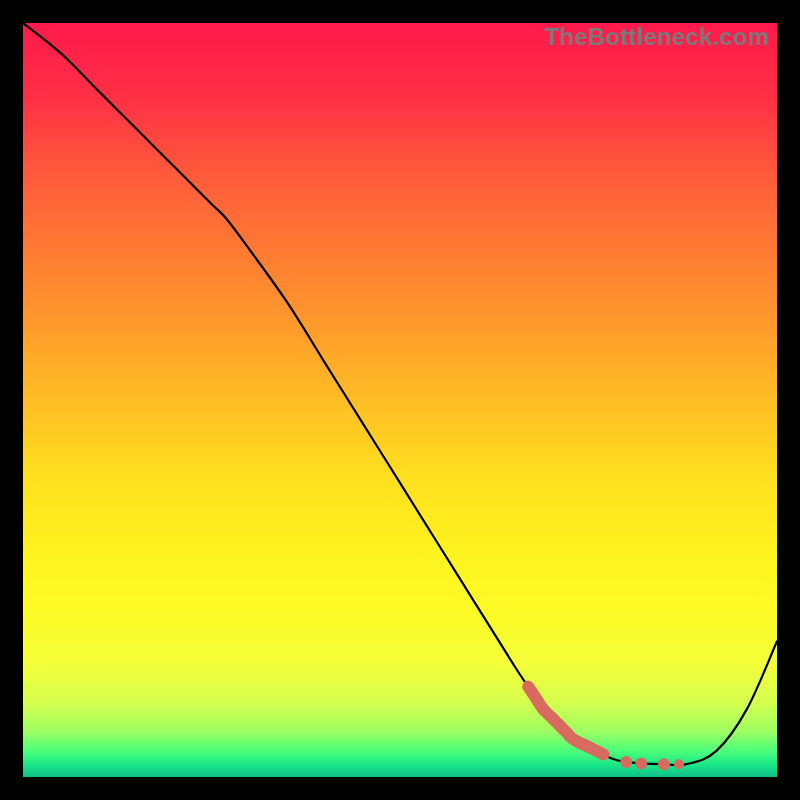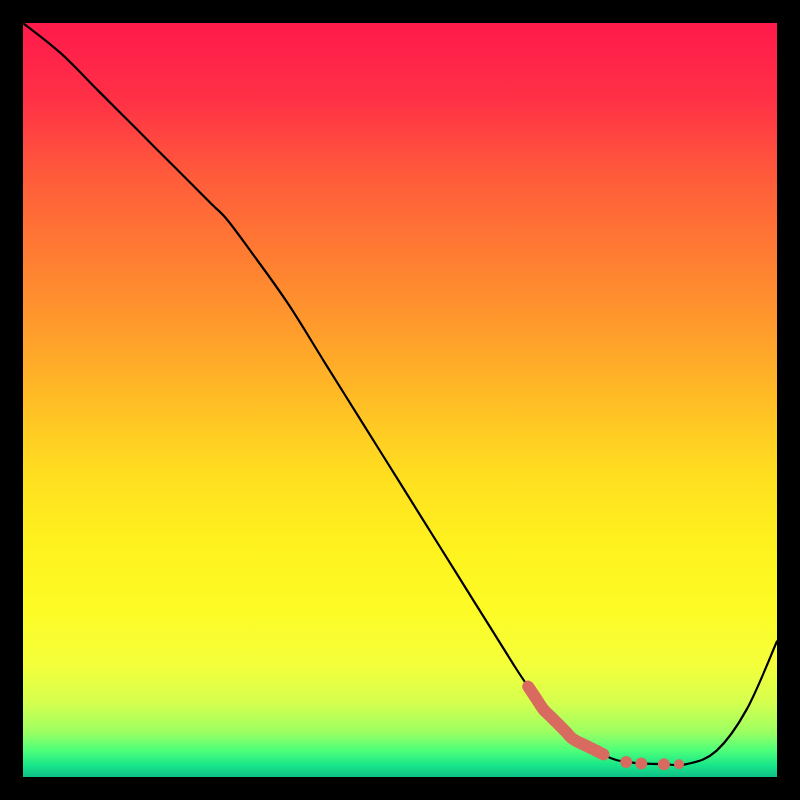--- a/index.html
+++ b/index.html
@@ -74,14 +74,15 @@
       <path id="main-curve" fill="none" stroke="#000" stroke-width="2.2" stroke-linecap="round" stroke-linejoin="round" d="M 0 0 C 6.7860000000000005 5.428800000000015, 24.128 17.945200000000078, 37.7 30.160000000000082 C 51.272000000000006 42.374800000000086, 61.82800000000001 54.28800000000002, 75.4 67.86000000000001 C 88.97200000000001 81.43200000000002, 99.52799999999999 91.98800000000006, 113.1 105.56000000000006 C 126.672 119.13200000000006, 137.228 129.688, 150.8 143.26 C 164.372 156.832, 178.9996 171.45960000000005, 188.5 180.96000000000004 C 198.0004 190.46040000000002, 196.794 187.89679999999996, 203.58 196.03999999999996 C 210.366 204.18319999999997, 215.3424 211.27080000000004, 226.2 226.20000000000005 C 237.05759999999998 241.12920000000005, 250.32799999999997 258.622, 263.9 278.98 C 277.472 299.338, 288.028 317.5848, 301.6 339.29999999999995 C 315.172 361.01519999999994, 325.728 377.9048, 339.3 399.62 C 352.872 421.3352, 363.428 438.2248, 377 459.94 C 390.572 481.6552, 401.12800000000004 498.5448, 414.70000000000005 520.26 C 428.27200000000005 541.9752, 438.828 558.8648, 452.4 580.5799999999999 C 465.972 602.2951999999999, 480.5996 625.9707999999999, 490.1 640.9 C 499.60040000000004 655.8292, 498.394 654.0196, 505.18 663.52 C 511.966 673.0204, 521.014 685.5368, 527.8 693.68 C 534.5859999999999 701.8231999999999, 536.0939999999999 703.3312, 542.88 708.76 C 549.666 714.1888, 557.3568 719.0898000000001, 565.5 723.84 C 573.6432 728.5902, 581.334 732.4356, 588.12 735.15 C 594.9060000000001 737.8643999999999, 597.7712 737.9699599999999, 603.2 738.92 C 608.6288000000001 739.87004, 611.494 740.02084, 618.28 740.428 C 625.0659999999999 740.83516, 632.7568 741.04628, 640.9 741.182 C 649.0432 741.31772, 654.0196 743.62496, 663.52 741.182 C 673.0204 738.73904, 682.8224000000001 737.51756, 693.6800000000001 727.61 C 704.5376 717.70244, 712.9824 705.8194, 723.8399999999999 686.14 C 734.6975999999999 666.4606, 748.5712 630.4947999999999, 754 618.28"></path>
       <path id="highlight-curve" fill="none" stroke="#d86a5f" stroke-width="12" stroke-linecap="round" stroke-linejoin="round" stroke-dasharray="1 0" d="M 505.18 663.52 C 506.5372 665.5558, 510.0056 670.7584, 512.72 674.83 C 515.4344 678.9016, 517.5456 682.747, 520.26 686.14 C 522.9744 689.533, 525.0856 690.9656, 527.8 693.68 C 530.5143999999999 696.3943999999999, 532.6256 698.5056000000001, 535.3399999999999 701.22 C 538.0543999999999 703.9344, 540.1656 706.0456, 542.88 708.76 C 545.5944 711.4744, 546.3484 713.5856, 550.42 716.3 C 554.4916 719.0143999999999, 560.0712 721.1256000000001, 565.5 723.84 C 570.9288 726.5544, 577.8656000000001 730.0228, 580.58 731.38"></path>
       <g id="highlight-dots">
           <circle cx="603.2" cy="738.92" r="6" fill="#d86a5f"></circle>
           <circle cx="618.28" cy="740.428" r="6" fill="#d86a5f"></circle>
           <circle cx="640.9" cy="741.182" r="6" fill="#d86a5f"></circle>
           <circle cx="655.98" cy="741.182" r="5" fill="#d86a5f"></circle>
         </g>
     </svg>
 
+    <div class="watermark">TheBottleneck.com</div>
   </div>
 </div>
 
 </body></html>

